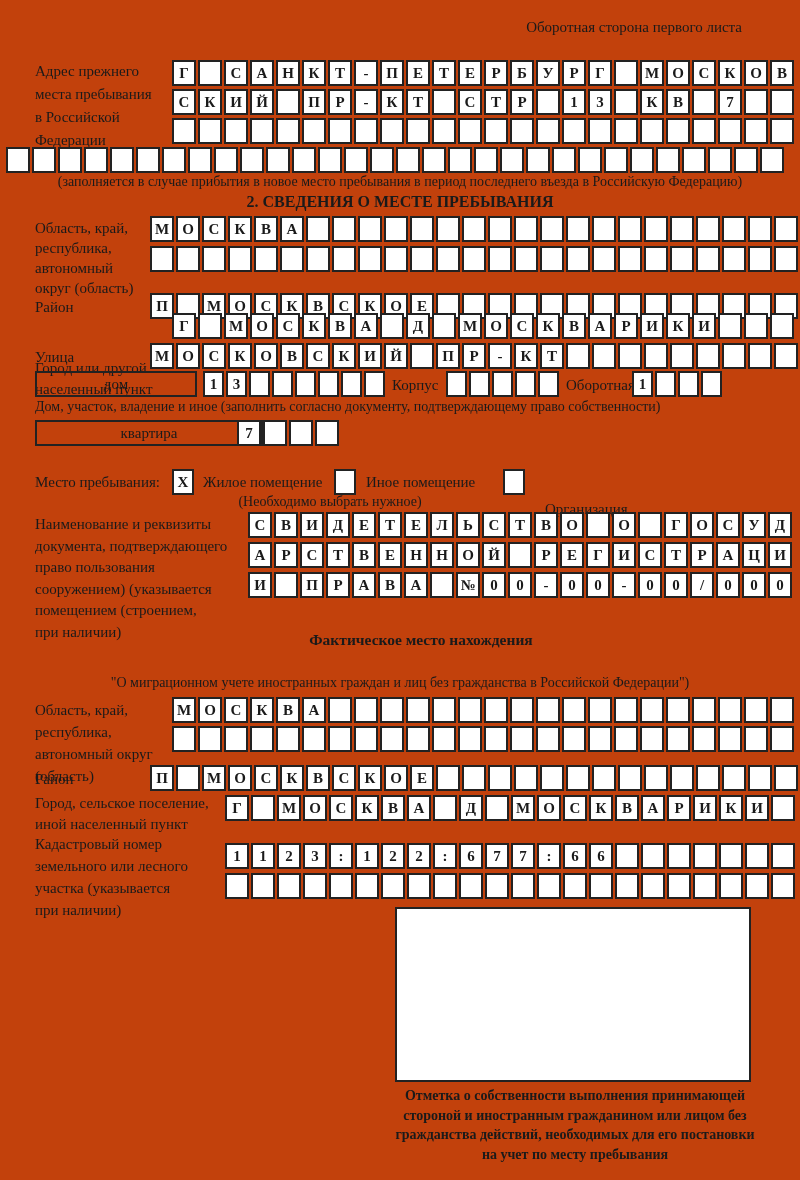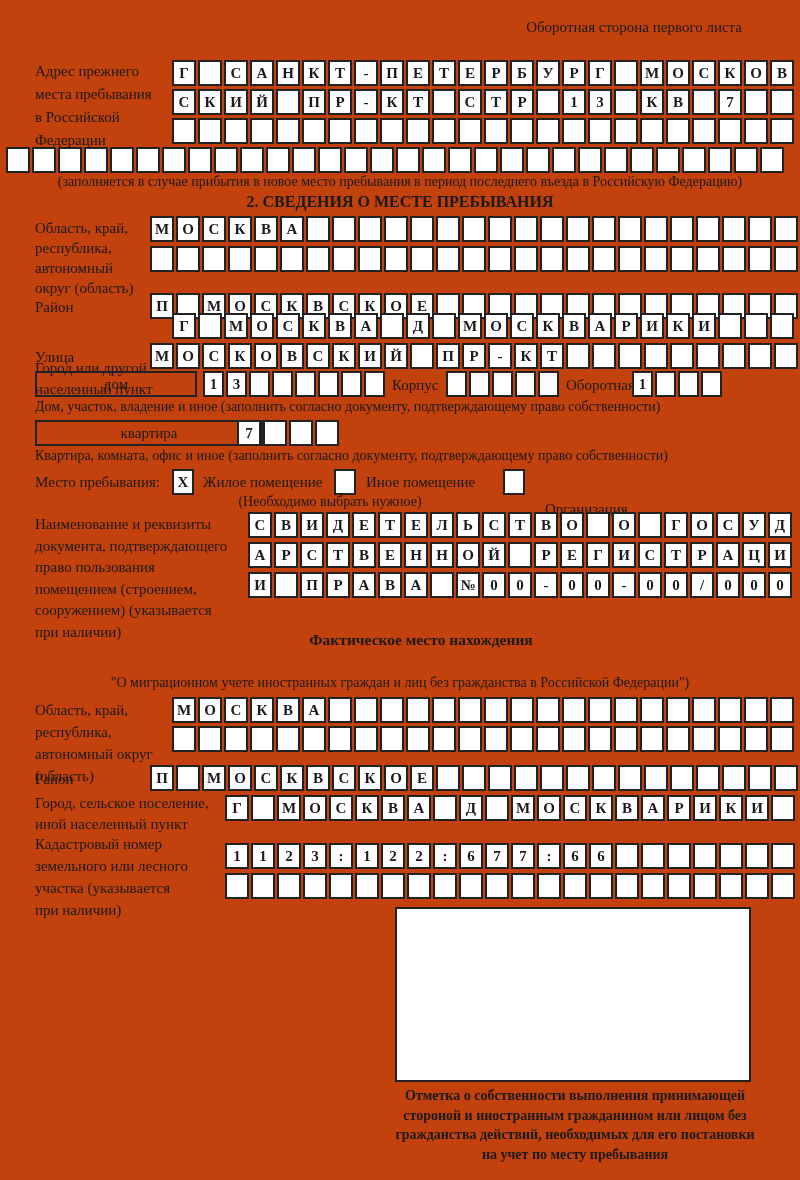--- a/index.html
+++ b/index.html
@@ -335,37 +335,36 @@
     </div>
   <div class="abs note" style="left:35px; top:399px;">Дом, участок, владение и иное (заполнить согласно документу, подтверждающему право собственности)</div>
 
   <div class="widebox" style="left:35px; top:420px; width:228px;">квартира</div>
   <div class="cellrow" style="left:237px; top:420px;">
       <span class="cell">7</span>
       <span class="cell"></span>
       <span class="cell"></span>
       <span class="cell"></span>
     </div>
-  <div class="abs note" style="left:35px; top:448px;">Квартира, комната, офис и иное (заполнить согласно документу, подтверждающему право собственности)</div>
 
   <div class="abs lbl" style="left:35px; top:471px;">Место пребывания:</div>
   <div class="checkbox" style="left:172px; top:469px;">X</div>
   <div class="abs lbl" style="left:203px; top:471px;">Жилое помещение</div>
   <div class="checkbox" style="left:334px; top:469px;"></div>
   <div class="abs lbl" style="left:366px; top:471px;">Иное помещение</div>
   <div class="checkbox" style="left:503px; top:469px;"></div>
   <div class="abs lbl" style="left:545px; top:471px;margin-top:27px;">Организация</div>
   <div class="abs note" style="left:35px; top:494px; width:590px; text-align:center;">(Необходимо выбрать нужное)</div>
 
   <div class="abs lbl" style="left:35px; top:514px; line-height:21.5px;">
       <div class="lbl-line">Наименование и реквизиты</div>
       <div class="lbl-line">документа, подтверждающего</div>
       <div class="lbl-line">право пользования</div>
+      <div class="lbl-line">сооружением) (указывается</div>
       <div class="lbl-line">помещением (строением,</div>
-      <div class="lbl-line">сооружением) (указывается</div>
       <div class="lbl-line">при наличии)</div>
     </div>
   <div class="cellrow" style="left:248px; top:512px;">
       <span class="cell">С</span>
       <span class="cell">В</span>
       <span class="cell">И</span>
       <span class="cell">Д</span>
       <span class="cell">Е</span>
       <span class="cell">Т</span>
       <span class="cell">Е</span>

